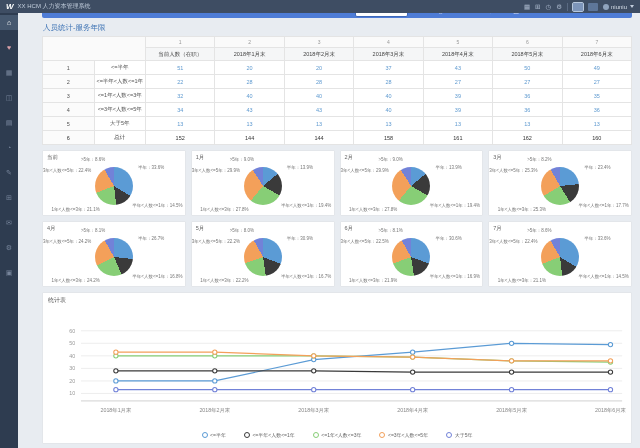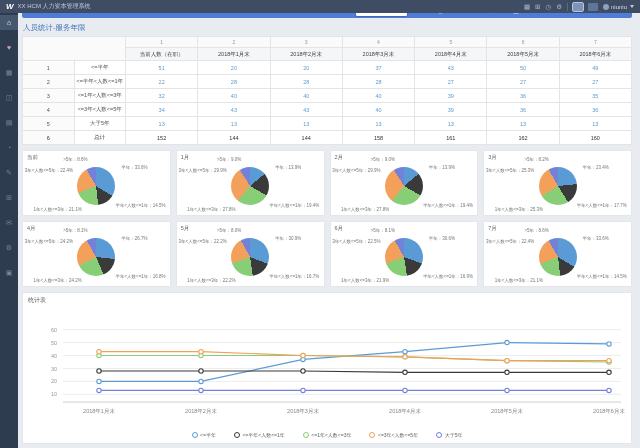--- a/index.html
+++ b/index.html
@@ -15,21 +15,21 @@
   .a2{background:#5e7699}
   .user{color:#d6dee8;font-size:6px;display:flex;gap:2px;align-items:center}
   .user-dot{width:6px;height:6px;border-radius:50%;background:#8fa3bd}
   .caret{width:0;height:0;border-left:2.5px solid transparent;border-right:2.5px solid transparent;border-top:3px solid #c3cedd;margin-left:1px}
   
   .sidebar{position:fixed;top:13px;left:0;bottom:0;width:18px;background:#2e3c50;display:flex;flex-direction:column;align-items:center;padding-top:2px;gap:10px}
   .sb-ic{width:18px;height:15px;display:flex;align-items:center;justify-content:center;color:#76849a;font-size:7px}
   .sb-ic.active{background:#46586f;color:#ffffff}
   .sb-ic.fav{color:#d8a0a8}
   
-  .main{margin-left:14px;padding:2px 8px 0}
+  .main{margin-left:34px;padding:2px 8px 0}
   .toolbar{height:16px;background:#4e7cd6;border-radius:2px;display:flex;align-items:center;justify-content:flex-end;gap:7px;padding:0 6px}
   .view-select{background:#fff;border:1px solid #3e68b8;border-radius:2px;height:11px;display:flex;align-items:center;gap:3px;padding:0 4px;font-size:5.5px;color:#444;cursor:pointer}
   .view-select .caret{border-top-color:#666}
   .tbar-btn{color:#eaf0fb;font-size:5.5px;display:flex;align-items:center;gap:2px;cursor:pointer;background:none;border:none;padding:0;font-family:inherit}
   .tbar-btn .g{font-size:6px}
   .page-title{color:#3f74b5;font-size:7.5px;margin:5px 0 3px 1px}
   
   table.stats{width:100%;border-collapse:collapse;background:#fff;table-layout:fixed;font-size:5.5px}
   .stats th,.stats td{border:1px solid #e4e4e4;text-align:center;padding:0;height:13px;color:#555;font-weight:normal}
   .corner{background:linear-gradient(to bottom right,#ffffff 49.6%,#dcdcdc 50%)}

